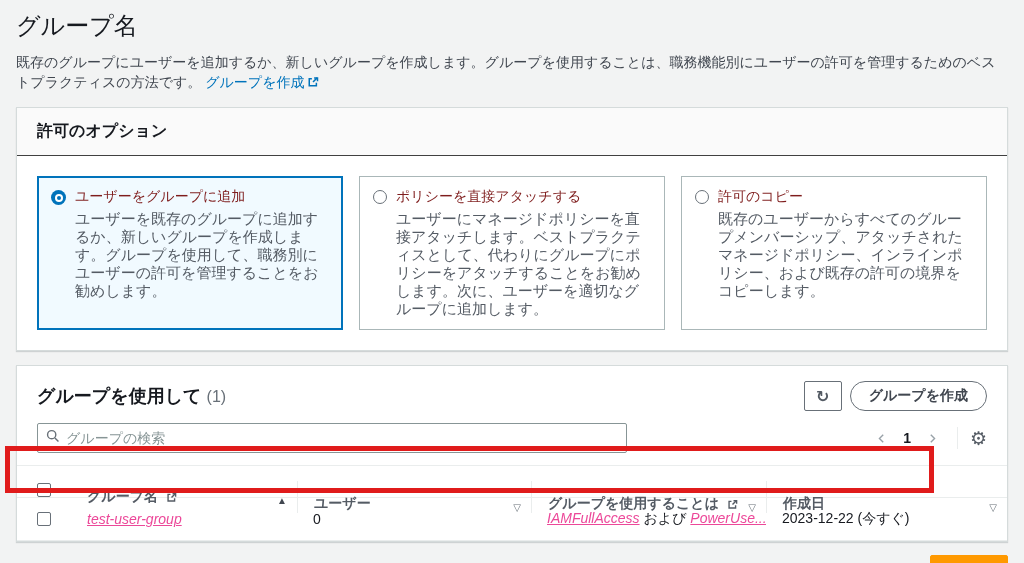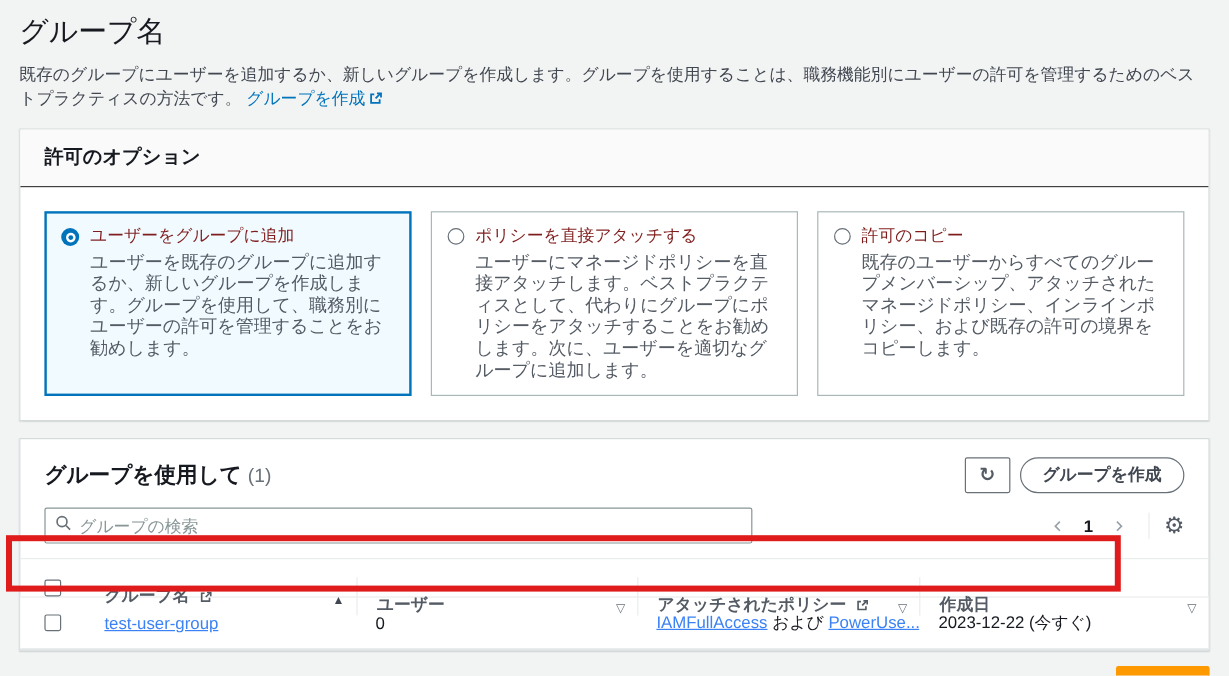--- a/index.html
+++ b/index.html
@@ -109,21 +109,21 @@
   .th.sep { border-left:1px solid #eaeded;margin-top:15px; }
   .th .spacer { flex:1; }
   .sort-icon { font-size:10px; color:#414750; }
   .filter-icon { font-size:10px; color:#687078; }
   .cb-cell { display:flex; align-items:center; justify-content:center; height:100%; }
   .checkbox {
     width:14px; height:14px; border:1px solid #687078; border-radius:2px; background:#fff; cursor:pointer;
   }
   .tbl-row { height:44px; border-top:1px solid #eaeded; border-bottom:1px solid #eaeded; background:#fff; }
   .td { font-size:14px; color:#16191f; padding:0 10px 0 16px; white-space:nowrap; overflow:hidden; }
-  .td a { color:#3b82f6; text-decoration:underline; cursor:pointer; }
+  .td a { color:#ec4899; text-decoration:underline; cursor:pointer;font-style:italic; }
 
   
   .annotation {
     position:absolute; left:5px; top:446px; width:929px; height:47px;
     border:5px solid #e01b1b; pointer-events:none; z-index:5;
   }
 
   
   .footer { display:flex; justify-content:flex-end; align-items:center; gap:28px; margin-top:13px; padding-right:0; }
   .cancel-btn { font-size:14px; font-weight:bold; color:#545b64; background:none; border:none; cursor:pointer; font-family:inherit; }
@@ -231,21 +231,21 @@
             </svg></span>
         <span class="spacer"></span>
         <span class="sort-icon">▲</span>
       </div>
       <div class="th sep">
         <span>ユーザー</span>
         <span class="spacer"></span>
         <span class="filter-icon">▽</span>
       </div>
       <div class="th sep">
-        <span>アタッチされたポリシー</span>
+        <span>グループを使用することは</span>
         <span class="ext-icon gray"><svg width="11" height="11" viewBox="0 0 16 16">
               <path d="M6.5 3.5H3v9.5h9.5V9" fill="none" stroke="currentColor" stroke-width="2"></path>
               <path d="M9.5 2.5H14V7" fill="none" stroke="currentColor" stroke-width="2"></path>
               <path d="M13.5 2.5L8 8" fill="none" stroke="currentColor" stroke-width="2"></path>
             </svg></span>
         <span class="spacer"></span>
         <span class="filter-icon">▽</span>
       </div>
       <div class="th sep">
         <span>作成日</span>

